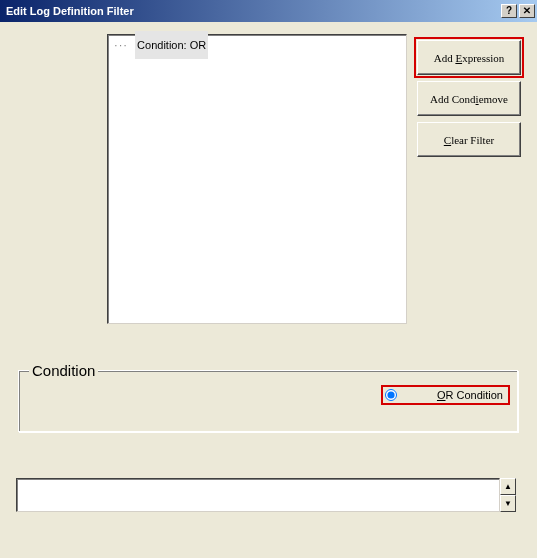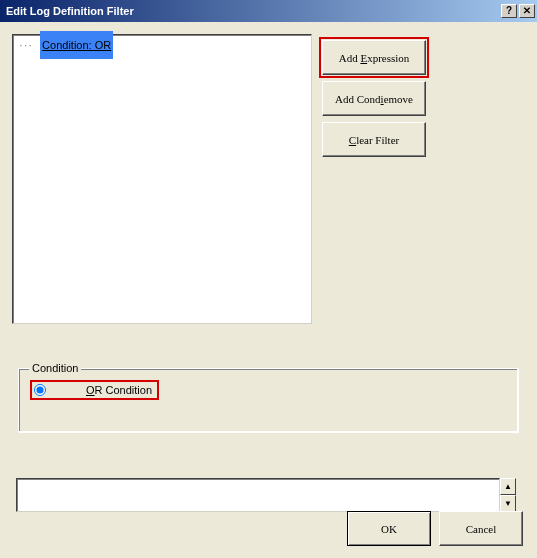--- a/index.html
+++ b/index.html
@@ -1,15 +1,15 @@
 <!DOCTYPE html>
 <html><head>
 <meta charset="utf-8">
 <style>
-  * { box-sizing: border-box; }
+  * { box-sizing: border-box; justify-content: flex-end; }
   body {
     margin: 0;
     padding: 0;
     font-family: Tahoma, Arial, sans-serif;
     font-size: 11px;
     background: #ece9d8;
     width: 537px;
     height: 558px;
     overflow: hidden;
   }
@@ -65,23 +65,22 @@
   }
   .tree-node {
     display: inline-block;
     white-space: nowrap;
   }
   .tree-dots {
     color:#808080;
     letter-spacing: 1px;
   }
   .tree-label {
-    background: #3b82f6;
+    background: #e5e5e5;
     padding: 8px 2px;
-    text-decoration: underline;
   }
   .btn-col {
     display: flex;
     flex-direction: column;
     gap: 6px;
     padding-right: 4px;
   }
   .btn {
     width: 104px;
     height: 35px;
@@ -112,21 +111,21 @@
     width: 500px;
     height: 70px;
     border: 1px solid #fff;
     box-shadow: inset 1px 1px 0 #808080, 1px 1px 0 #fff;
     border-radius: 0;
     padding: 6px 10px 6px 10px;
   }
   fieldset.condition legend {
     padding: 0 3px;
     background: #ece9d8;
-    font-size: 11px;
+    font-size: 15px;
   }
   .radio-row {
     display: flex;
     align-items: center;
     gap: 4px;
     margin: 3px 0 3px 4px;
   }
   .radio-row input { margin:0 4px 0 0; width:12px; height:12px;}
   .radio-row label .ul { text-decoration: underline; }
   .radio-highlight {
@@ -231,18 +230,14 @@
   </fieldset>
 
   <div class="bottom-area">
     <div class="bottom-text"></div>
     <div class="spin">
       <button>▲</button>
       <button>▼</button>
     </div>
   </div>
 
-  <div class="footer">
-    <button class="btn default">OK</button>
-    <button class="btn">Cancel</button>
-  </div>
 
 </div>
 
 </body></html>

